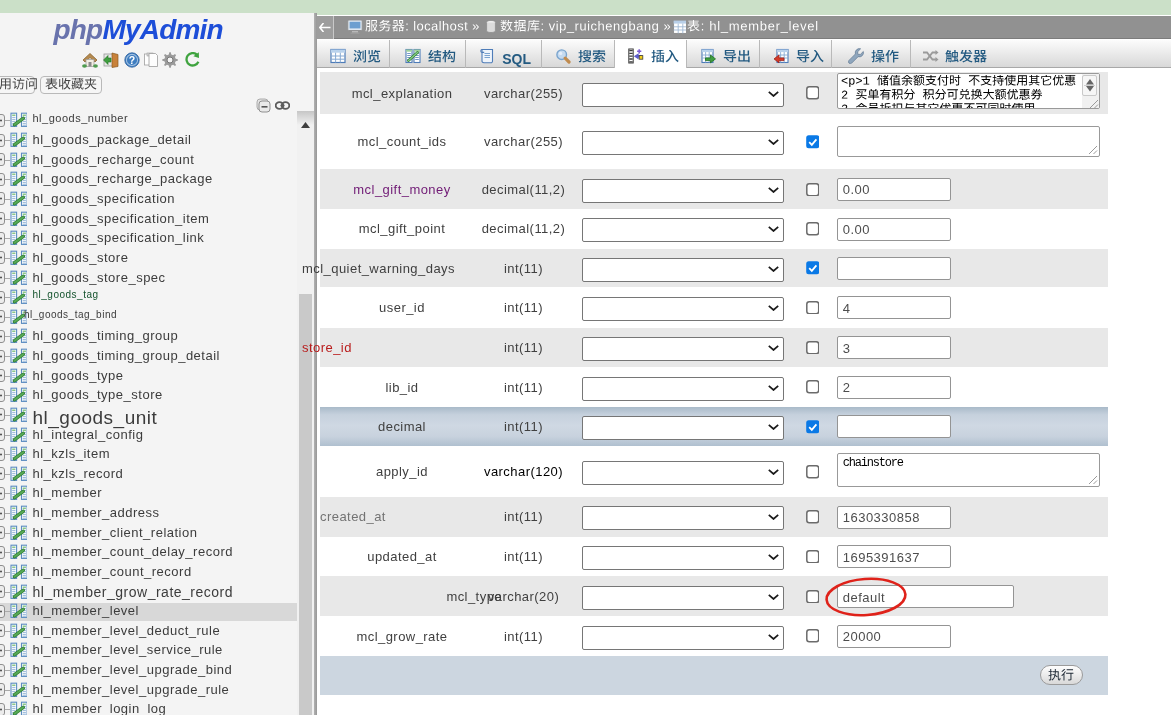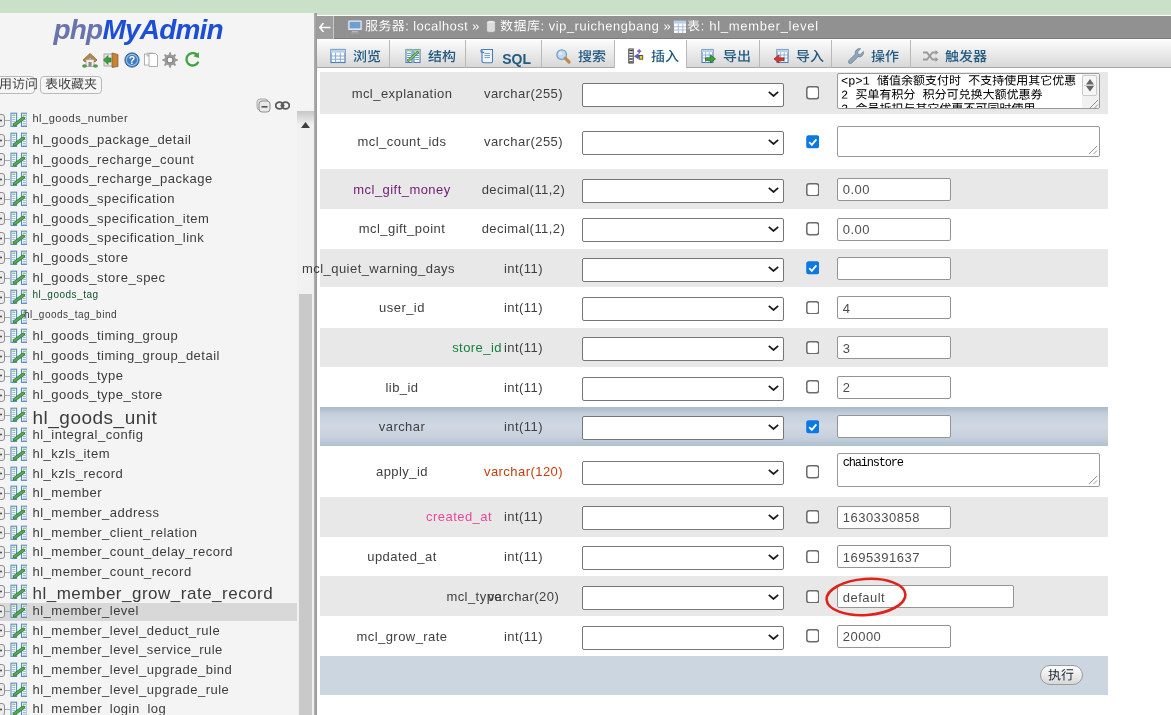--- a/index.html
+++ b/index.html
@@ -458,21 +458,21 @@
 <svg class="ab" style="left:9.5px;top:583.5px" width="17.5" height="16" viewBox="0 0 17.5 16">
     <rect x="1" y="1.2" width="5.6" height="13.2" fill="#fdfdfd" stroke="#5b8cc0" stroke-width="1.1"></rect>
     <path d="M2.2 3.2 H5.4" stroke="#6cb86c" stroke-width="1.2"></path>
     <path d="M2.2 5.4 H5.4 M2.2 7.4 H5.4 M2.2 9.4 H5.4 M2.2 11.4 H5.4 M2.2 13.2 H5.4" stroke="#88aed4" stroke-width="0.9"></path>
     <rect x="11.5" y="1.2" width="5.6" height="13.2" fill="#fdfdfd" stroke="#5b8cc0" stroke-width="1.1"></rect>
     <path d="M12.7 3.2 H15.9" stroke="#6cb86c" stroke-width="1.2"></path>
     <path d="M12.7 5.4 H15.9 M12.7 7.4 H15.9 M12.7 9.4 H15.9 M12.7 11.4 H15.9 M12.7 13.2 H15.9" stroke="#88aed4" stroke-width="0.9"></path>
     <path d="M4.6 12.6 L13.2 6.4" stroke="#2e7e2e" stroke-width="3.6" stroke-linecap="round"></path>
     <path d="M4.6 12.6 L13.2 6.4" stroke="#57a857" stroke-width="2.0" stroke-linecap="round"></path>
   </svg>
-<div class="ab" style="left:32.5px;top:583.5px;font-size:17px;letter-spacing:0.5px;color:#3c3c3c;white-space:nowrap">hl_member_grow_rate_record</div>
+<div class="ab" style="left:32.5px;top:583.5px;font-size:14px;letter-spacing:0.5px;color:#3c3c3c;white-space:nowrap">hl_member_grow_rate_record</div>
 <div class="ab" style="left:0;top:603.1px;width:297px;height:18px;background:#d8d8d8"></div>
 <svg class="ab" style="left:-8px;top:604.7px" width="13" height="13" viewBox="0 0 13 13">
     <rect x="0.5" y="0.5" width="12" height="12" rx="2.5" fill="#ececec" stroke="#8f8f8f"></rect>
     <rect x="3" y="5.7" width="7" height="1.6" fill="#555"></rect>
   </svg>
 <div class="ab" style="left:4.5px;top:611.2px;width:5px;height:1px;background:#aaa"></div>
 <svg class="ab" style="left:9.5px;top:603.2px" width="17.5" height="16" viewBox="0 0 17.5 16">
     <rect x="1" y="1.2" width="5.6" height="13.2" fill="#fdfdfd" stroke="#5b8cc0" stroke-width="1.1"></rect>
     <path d="M2.2 3.2 H5.4" stroke="#6cb86c" stroke-width="1.2"></path>
     <path d="M2.2 5.4 H5.4 M2.2 7.4 H5.4 M2.2 9.4 H5.4 M2.2 11.4 H5.4 M2.2 13.2 H5.4" stroke="#88aed4" stroke-width="0.9"></path>
@@ -824,63 +824,63 @@
 <div class="ab" style="left:443.5px;top:299.9px;width:160px;text-align:center;font-size:13px;letter-spacing:0.45px;color:#404040">int(11)</div>
 <div class="ab" style="left:581.8px;top:296.9px;width:202.4px;height:24px;background:#fff;border:1px solid #767676;border-radius:2px"></div>
 <svg class="ab" style="left:767.5px;top:304.9px" width="11" height="6" viewBox="0 0 11 6">
     <path d="M0.8 0.8 L5.5 5 L10.2 0.8" fill="none" stroke="#1a1a1a" stroke-width="1.7"></path>
   </svg>
 <svg class="ab" style="left:805.5px;top:300.7px" width="13.5" height="13.5" viewBox="0 0 13.5 13.5">
     <rect x="0.8" y="0.8" width="11.9" height="11.9" rx="2.5" fill="#fff" stroke="#6b6b6b" stroke-width="1.5"></rect>
   </svg>
 <div class="ab" style="left:836.7px;top:296.1px;width:114.8px;height:23px;background:#fff;border:1px solid #949494;border-radius:2px;font-size:13px;letter-spacing:0.5px;color:#4d4d4d;padding:3.5px 0 0 5px">4</div>
 <div class="ab" style="left:320.2px;top:327.6px;width:787.8px;height:39.7px;background:#e8e8e8"></div>
-<div class="ab" style="left:302px;top:340.0px;width:200px;text-align:right;font-size:13px;letter-spacing:0.45px;color:#15803d">store_id</div>
+<div class="ab" style="left:302px;top:340.0px;width:200px;text-align:left;font-size:13px;letter-spacing:0.45px;color:#b91c1c">store_id</div>
 <div class="ab" style="left:443.5px;top:340.0px;width:160px;text-align:center;font-size:13px;letter-spacing:0.45px;color:#404040">int(11)</div>
 <div class="ab" style="left:581.8px;top:337.0px;width:202.4px;height:24px;background:#fff;border:1px solid #767676;border-radius:2px"></div>
 <svg class="ab" style="left:767.5px;top:345.0px" width="11" height="6" viewBox="0 0 11 6">
     <path d="M0.8 0.8 L5.5 5 L10.2 0.8" fill="none" stroke="#1a1a1a" stroke-width="1.7"></path>
   </svg>
 <svg class="ab" style="left:805.5px;top:340.8px" width="13.5" height="13.5" viewBox="0 0 13.5 13.5">
     <rect x="0.8" y="0.8" width="11.9" height="11.9" rx="2.5" fill="#fff" stroke="#6b6b6b" stroke-width="1.5"></rect>
   </svg>
 <div class="ab" style="left:836.7px;top:336.2px;width:114.8px;height:23px;background:#fff;border:1px solid #949494;border-radius:2px;font-size:13px;letter-spacing:0.5px;color:#4d4d4d;padding:3.5px 0 0 5px">3</div>
 <div class="ab" style="left:302px;top:379.6px;width:200px;text-align:center;font-size:13px;letter-spacing:0.45px;color:#404040">lib_id</div>
 <div class="ab" style="left:443.5px;top:379.6px;width:160px;text-align:center;font-size:13px;letter-spacing:0.45px;color:#404040">int(11)</div>
 <div class="ab" style="left:581.8px;top:376.6px;width:202.4px;height:24px;background:#fff;border:1px solid #767676;border-radius:2px"></div>
 <svg class="ab" style="left:767.5px;top:384.6px" width="11" height="6" viewBox="0 0 11 6">
     <path d="M0.8 0.8 L5.5 5 L10.2 0.8" fill="none" stroke="#1a1a1a" stroke-width="1.7"></path>
   </svg>
 <svg class="ab" style="left:805.5px;top:380.4px" width="13.5" height="13.5" viewBox="0 0 13.5 13.5">
     <rect x="0.8" y="0.8" width="11.9" height="11.9" rx="2.5" fill="#fff" stroke="#6b6b6b" stroke-width="1.5"></rect>
   </svg>
 <div class="ab" style="left:836.7px;top:375.8px;width:114.8px;height:23px;background:#fff;border:1px solid #949494;border-radius:2px;font-size:13px;letter-spacing:0.5px;color:#4d4d4d;padding:3.5px 0 0 5px">2</div>
 <div class="ab" style="left:320.2px;top:407.0px;width:787.8px;height:39.4px;background:linear-gradient(#a9bac9 0%,#c6d1dd 20%,#cfd8e3 48%,#c8d2de 75%,#b0c0cf 100%)"></div>
-<div class="ab" style="left:302px;top:419.2px;width:200px;text-align:center;font-size:13px;letter-spacing:0.45px;color:#404040">varchar</div>
+<div class="ab" style="left:302px;top:419.2px;width:200px;text-align:center;font-size:13px;letter-spacing:0.45px;color:#404040">decimal</div>
 <div class="ab" style="left:443.5px;top:419.2px;width:160px;text-align:center;font-size:13px;letter-spacing:0.45px;color:#404040">int(11)</div>
 <div class="ab" style="left:581.8px;top:416.2px;width:202.4px;height:24px;background:#fff;border:1px solid #767676;border-radius:2px"></div>
 <svg class="ab" style="left:767.5px;top:424.2px" width="11" height="6" viewBox="0 0 11 6">
     <path d="M0.8 0.8 L5.5 5 L10.2 0.8" fill="none" stroke="#1a1a1a" stroke-width="1.7"></path>
   </svg>
 <svg class="ab" style="left:805.5px;top:420.0px" width="13.5" height="13.5" viewBox="0 0 13.5 13.5">
     <rect x="0.2" y="0.2" width="13.1" height="13.1" rx="2.5" fill="#0a79e6"></rect>
     <path d="M3.2 7.2 L5.8 9.8 L10.4 4.4" fill="none" stroke="#fff" stroke-width="1.8"></path>
   </svg>
 <div class="ab" style="left:836.7px;top:415.4px;width:114.8px;height:23px;background:#fff;border:1px solid #949494;border-radius:2px;font-size:13px;letter-spacing:0.5px;color:#4d4d4d;padding:3.5px 0 0 5px"></div>
 <div class="ab" style="left:302px;top:464.2px;width:200px;text-align:center;font-size:13px;letter-spacing:0.45px;color:#404040">apply_id</div>
-<div class="ab" style="left:443.5px;top:464.2px;width:160px;text-align:center;font-size:13px;letter-spacing:0.45px;color:#c2410c">varchar(120)</div>
+<div class="ab" style="left:443.5px;top:464.2px;width:160px;text-align:center;font-size:13px;letter-spacing:0.45px;color:#000000">varchar(120)</div>
 <div class="ab" style="left:581.8px;top:461.2px;width:202.4px;height:24px;background:#fff;border:1px solid #767676;border-radius:2px"></div>
 <svg class="ab" style="left:767.5px;top:469.2px" width="11" height="6" viewBox="0 0 11 6">
     <path d="M0.8 0.8 L5.5 5 L10.2 0.8" fill="none" stroke="#1a1a1a" stroke-width="1.7"></path>
   </svg>
 <svg class="ab" style="left:805.5px;top:465.1px" width="13.5" height="13.5" viewBox="0 0 13.5 13.5">
     <rect x="0.8" y="0.8" width="11.9" height="11.9" rx="2.5" fill="#fff" stroke="#6b6b6b" stroke-width="1.5"></rect>
   </svg>
 <div class="ab" style="left:320.2px;top:497.1px;width:787.8px;height:39.6px;background:#e8e8e8"></div>
-<div class="ab" style="left:292px;top:509.4px;width:200px;text-align:right;font-size:13px;letter-spacing:0.45px;color:#ec4899">created_at</div>
+<div class="ab" style="left:320px;top:509.4px;width:200px;text-align:left;font-size:13px;letter-spacing:0.45px;color:#737373">created_at</div>
 <div class="ab" style="left:443.5px;top:509.4px;width:160px;text-align:center;font-size:13px;letter-spacing:0.45px;color:#404040">int(11)</div>
 <div class="ab" style="left:581.8px;top:506.4px;width:202.4px;height:24px;background:#fff;border:1px solid #767676;border-radius:2px"></div>
 <svg class="ab" style="left:767.5px;top:514.4px" width="11" height="6" viewBox="0 0 11 6">
     <path d="M0.8 0.8 L5.5 5 L10.2 0.8" fill="none" stroke="#1a1a1a" stroke-width="1.7"></path>
   </svg>
 <svg class="ab" style="left:805.5px;top:510.2px" width="13.5" height="13.5" viewBox="0 0 13.5 13.5">
     <rect x="0.8" y="0.8" width="11.9" height="11.9" rx="2.5" fill="#fff" stroke="#6b6b6b" stroke-width="1.5"></rect>
   </svg>
 <div class="ab" style="left:836.7px;top:505.6px;width:114.8px;height:23px;background:#fff;border:1px solid #949494;border-radius:2px;font-size:13px;letter-spacing:0.5px;color:#4d4d4d;padding:3.5px 0 0 5px">1630330858</div>
 <div class="ab" style="left:302px;top:549.0px;width:200px;text-align:center;font-size:13px;letter-spacing:0.45px;color:#404040">updated_at</div>

